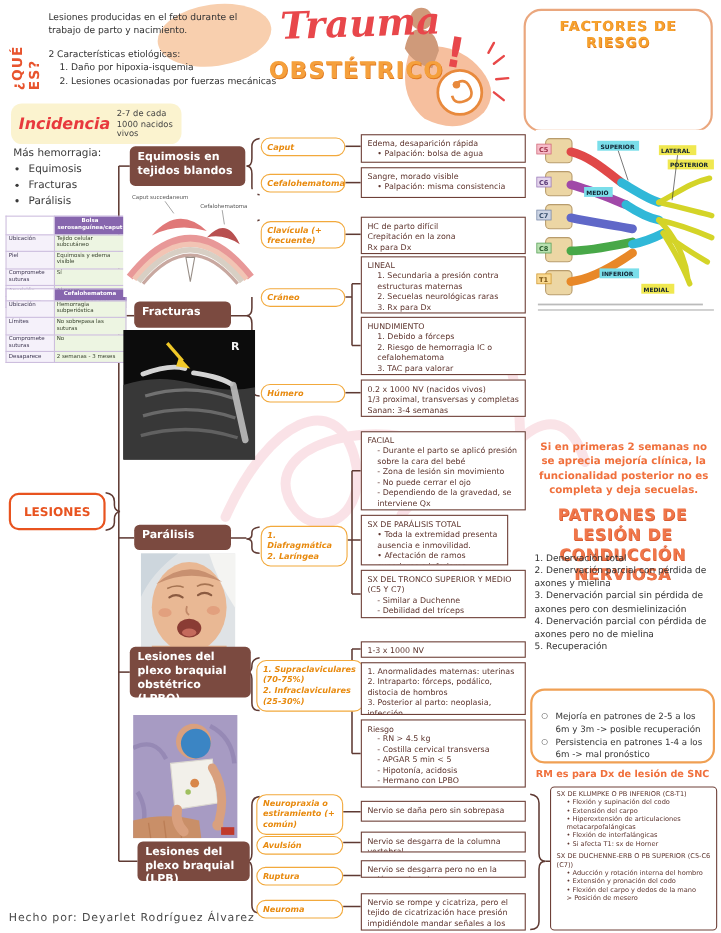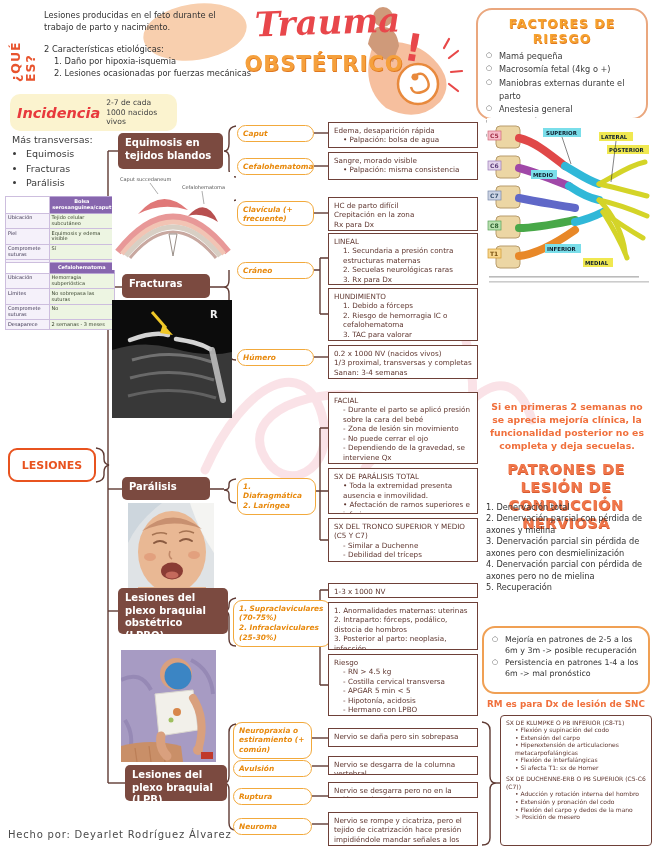--- a/index.html
+++ b/index.html
@@ -116,38 +116,30 @@
       <path d="M97,56 l9,-7"></path>
         <path d="M99,70 l11,-1"></path>
         <path d="M97,82 l9,7"></path>
         <path d="M92,46 l5,-9"></path>
     </g>
   </svg>
 
   <div class="abs" style="left:476px;top:8px;width:172px;height:112px;border:2.6px solid #eaa77e;
               border-radius:16px;padding:6px 8px 4px;z-index:3;background:#fff">
     <div class="soft-title" style="font-size:12.5px">FACTORES DE RIESGO</div>
-    <ul class="dotlist" style="font-size:8.2px;margin-top:4px;line-height:1.62;color:#3a3a3a">
-      <li>Mamá pequeña</li>
-      <li>Macrosomía fetal (4kg o +)</li>
-      <li>Maniobras externas durante el parto</li>
-      <li>Anestesia general</li>
-      <li>Uso de fórceps</li>
-      <li>Presentación pélvica</li>
-    </ul>
-  </div>
-
-  <div class="abs" style="left:10px;top:94px;width:167px;height:37px;background:#fbf3cf;border-radius:10px;
+  </div>
+
+  <div class="abs" style="left:10px;top:94px;width:155px;height:37px;background:#fbf3cf;border-radius:10px;
               display:flex;align-items:center;gap:6px;padding:11px 7px;z-index:3">
     <span style="color:#e8393d;font-weight:bold;font-style:italic;font-size:14.5px">Incidencia</span>
     <span style="font-size:7.6px;line-height:1.3;color:#444;width:72px">2-7 de cada 1000 nacidos vivos</span>
   </div>
 
   <div class="abs" style="left:12px;top:134px;width:110px;z-index:3">
-    <div style="font-size:9.5px;color:#3a3a3a">Más transversas:</div>
+    <div style="font-size:9.5px;color:#3a3a3a">Más hemorragia:</div>
     <ul class="disclist" style="font-size:9.5px;line-height:1.55;color:#3a3a3a;margin-top:2px">
       <li>Equimosis</li>
       <li>Fracturas</li>
       <li>Parálisis</li>
     </ul>
   </div>
 
   <div class="abs" style="left:5px;top:196px;width:110px;z-index:3">
     <table class="mini">
       <tbody>
@@ -337,21 +329,21 @@
     <div>1/3 proximal, transversas y completas</div>
     <div>Sanan: 3-4 semanas</div>
   </div>
   <div class="note" style="left:328px;top:392px;width:150px;height:72px">
     <div class="ttl">FACIAL</div>
     <div class="ind">- Durante el parto se aplicó presión sobre la cara del bebé</div>
     <div class="ind">- Zona de lesión sin movimiento</div>
     <div class="ind">- No puede cerrar el ojo</div>
     <div class="ind">- Dependiendo de la gravedad, se interviene Qx</div>
   </div>
-  <div class="note" style="left:328px;top:468px;width:150px;height:46px">
+  <div class="note" style="left:328px;top:468px;width:134px;height:46px">
     <div class="ttl">SX DE PARÁLISIS TOTAL</div>
     <div class="ind">• Toda la extremidad presenta ausencia e inmovilidad.</div>
     <div class="ind">• Afectación de ramos superiores e inferiores</div>
   </div>
   <div class="note" style="left:328px;top:518px;width:150px;height:44px">
     <div class="ttl">SX DEL TRONCO SUPERIOR Y MEDIO (C5 Y C7)</div>
     <div class="ind">- Similar a Duchenne</div>
     <div class="ind">- Debilidad del tríceps</div>
   </div>
   <div class="note" style="left:328px;top:583px;width:150px;height:15px">1-3 x 1000 NV</div>
@@ -437,21 +429,21 @@
     <div>CONDUCCIÓN NERVIOSA</div>
   </div>
   <div class="abs" style="left:486px;top:502px;width:166px;font-size:8.2px;line-height:1.4;color:#333;z-index:3">
     <div>1. Denervación total</div>
     <div>2. Denervación parcial con pérdida de axones y mielina</div>
     <div>3. Denervación parcial sin pérdida de axones pero con desmielinización</div>
     <div>4. Denervación parcial con pérdida de axones pero no de mielina</div>
     <div>5. Recuperación</div>
   </div>
 
-  <div class="orangebox" style="left:482px;top:626px;width:168px;height:68px;padding:6px 8px">
+  <div class="orangebox" style="left:482px;top:626px;width:168px;height:68px;padding:18px 8px">
     <ul class="dotlist" style="font-size:7.9px;line-height:1.45;color:#333">
       <li>Mejoría en patrones de 2-5 a los 6m y 3m -&gt; posible recuperación</li>
       <li>Persistencia en patrones 1-4 a los 6m -&gt; mal pronóstico</li>
     </ul>
   </div>
   <div class="abs warn" style="left:482px;top:699px;width:168px;font-size:8.8px;z-index:3">RM es para Dx de lesión de SNC</div>
 
   <div class="note" style="left:500px;top:715px;width:152px;height:131px;font-size:6px;line-height:1.26;border-radius:4px">
     <div class="ttl">SX DE KLUMPKE O PB INFERIOR (C8-T1)</div>
     <div class="ind">• Flexión y supinación del codo</div>

